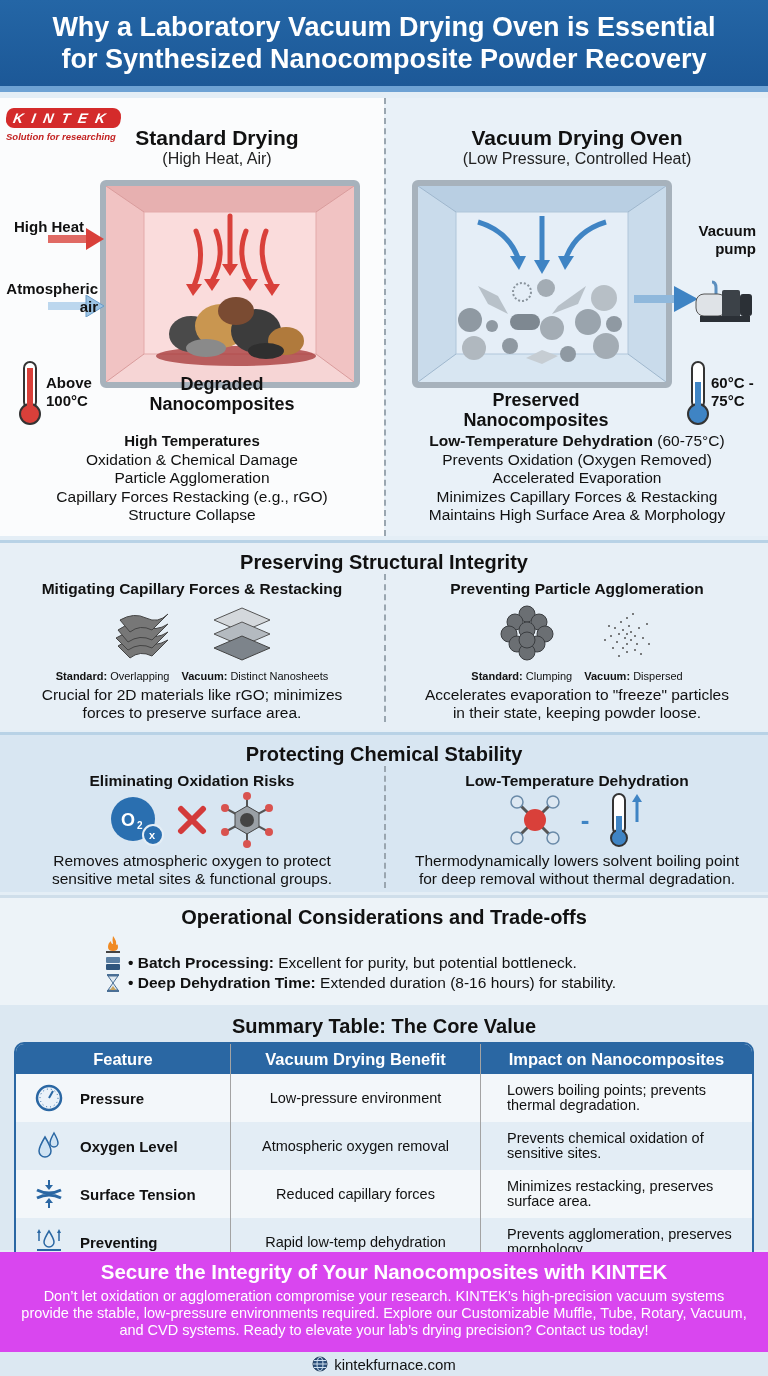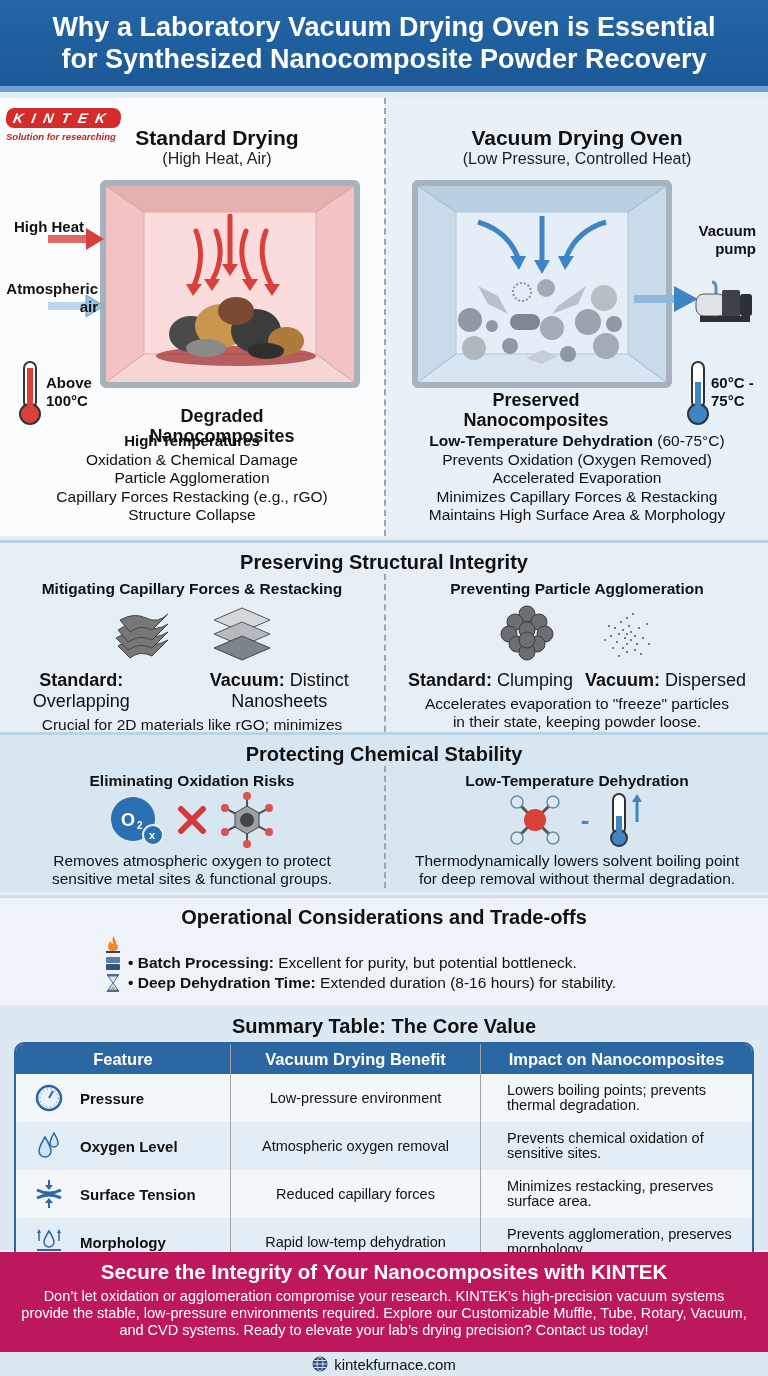--- a/index.html
+++ b/index.html
@@ -56,21 +56,21 @@
     position: absolute; left: 0; width: 768px;
     border-top: 3px solid #b8d2e6;
   }
   .band h2 { text-align: center; font-size: 20px; font-weight: bold; margin-top: 8px; }
   .band .halves { display: flex; position: relative; }
   .band .half { width: 384px; text-align: center; position: relative; }
   .band .half + .half { border-left: 2px dashed #9aa6b0; }
   .band h3 { font-size: 15.5px; font-weight: bold; margin-top: 6px; }
   .band .desc { font-size: 15.5px; line-height: 18px; }
   .icons-row { display: flex; justify-content: center; gap: 40px; height: 72px; align-items: center; }
-  .caps { display: flex; justify-content: center; gap: 12px; font-size: 18px; }
+  .caps { display: flex; justify-content: center; gap: 12px; font-size: 11px; }
   .caps b { font-weight: bold; }
 
   .structural { top: 540px; height: 190px; background: #e7eff6; }
   .chemical { top: 732px; height: 160px; background: #d8e6f2; }
   .operational { top: 895px; height: 110px; background: #edf3f8; border-top: 3px solid #cfdeea; }
   .op-list { width: 560px; margin: 6px auto 0; font-size: 15.5px; line-height: 20px; }
   .op-item { display: flex; align-items: center; gap: 6px; }
   .op-item .ic { width: 18px; height: 18px; display: inline-flex; align-items: center; justify-content: center; font-size: 14px; }
   .op-item b { font-weight: bold; }
 
@@ -91,21 +91,21 @@
   .tbl tr:nth-child(odd) td { background: #f3f7fa; }
   .tbl tr:nth-child(even) td { background: #e3edf5; }
   .tbl td.feat { width: 214px; font-weight: bold; font-size: 15px; }
   .tbl td.feat .wrap { display: flex; align-items: center; gap: 16px; padding-left: 18px; }
   .tbl td.benefit { width: 250px; text-align: center; }
   .tbl td.impact { padding-left: 26px; line-height: 15.5px; }
   .feat-icon { width: 30px; height: 30px; display: inline-flex; align-items: center; justify-content: center; }
 
   .cta {
     position: absolute; top: 1252px; left: 0; width: 768px; height: 100px;
-    background: #be185d; color: #fff; text-align: center;
+    background: #d946ef; color: #fff; text-align: center;
   }
   .cta h2 { font-size: 20.5px; font-weight: bold; margin-top: 8px; }
   .cta p { font-size: 14.5px; line-height: 17px; margin-top: 4px; padding: 0 20px; }
   .footer { position: absolute; top: 1352px; left: 0; width: 768px; height: 24px; display: flex; align-items: center; justify-content: center; gap: 6px; font-size: 15px; background: #dce8f2; }
 </style>
 </head>
 <body>
 
 <div class="header">
   <div>Why a Laboratory Vacuum Drying Oven is Essential</div>
@@ -176,21 +176,21 @@
     <svg style="position:absolute;left:18px;top:262px" width="24" height="66" viewBox="0 0 24 66">
       <rect x="6" y="2" width="12" height="46" rx="6" fill="#fff" stroke="#333" stroke-width="2"></rect>
       <circle cx="12" cy="54" r="10" fill="#d9403a" stroke="#333" stroke-width="2"></circle>
       <rect x="9" y="8" width="6" height="44" fill="#d9403a"></rect>
     </svg>
     <div class="temp-label" style="left:46px;top:276px;">
       <div>Above</div>
       <div>100°C</div>
     </div>
 
-    <div class="under-label" style="top:308px;left:30px;width:384px;">
+    <div class="under-label" style="top:276px;left:30px;width:384px;">
       <div>Degraded</div>
       <div>Nanocomposites</div>
     </div>
 
     <div class="bullets">
       <div class="b" style="font-size:15px">High Temperatures</div>
       <div>Oxidation &amp; Chemical Damage</div>
       <div>Particle Agglomeration</div>
       <div>Capillary Forces Restacking (e.g., rGO)</div>
       <div>Structure Collapse</div>
@@ -551,21 +551,21 @@
           <span class="feat-icon">
             <svg width="28" height="30" viewBox="0 0 28 30">
                   <path d="M14 4 Q9 12 9 15 A5 5 0 0 0 19 15 Q19 12 14 4Z" fill="none" stroke="#2a67a3" stroke-width="1.5"></path>
                   <path d="M4 14 V4 M24 14 V4" stroke="#2a67a3" stroke-width="1.5"></path>
                   <polygon points="2,6 6,6 4,2" fill="#2a67a3"></polygon>
                   <polygon points="22,6 26,6 24,2" fill="#2a67a3"></polygon>
                   <rect x="2" y="22" width="24" height="2" fill="#2a67a3"></rect>
                   <rect x="2" y="26" width="24" height="2" fill="#2a67a3"></rect>
                 </svg>
           </span>
-          <span>Morphology</span>
+          <span>Preventing</span>
             </div>
           </td>
         <td class="benefit">Rapid low-temp dehydration</td>
         <td class="impact">Prevents agglomeration, preserves morphology.</td>
       </tr>
     </tbody>
   </table>
 </div>
 
 <div class="cta">

